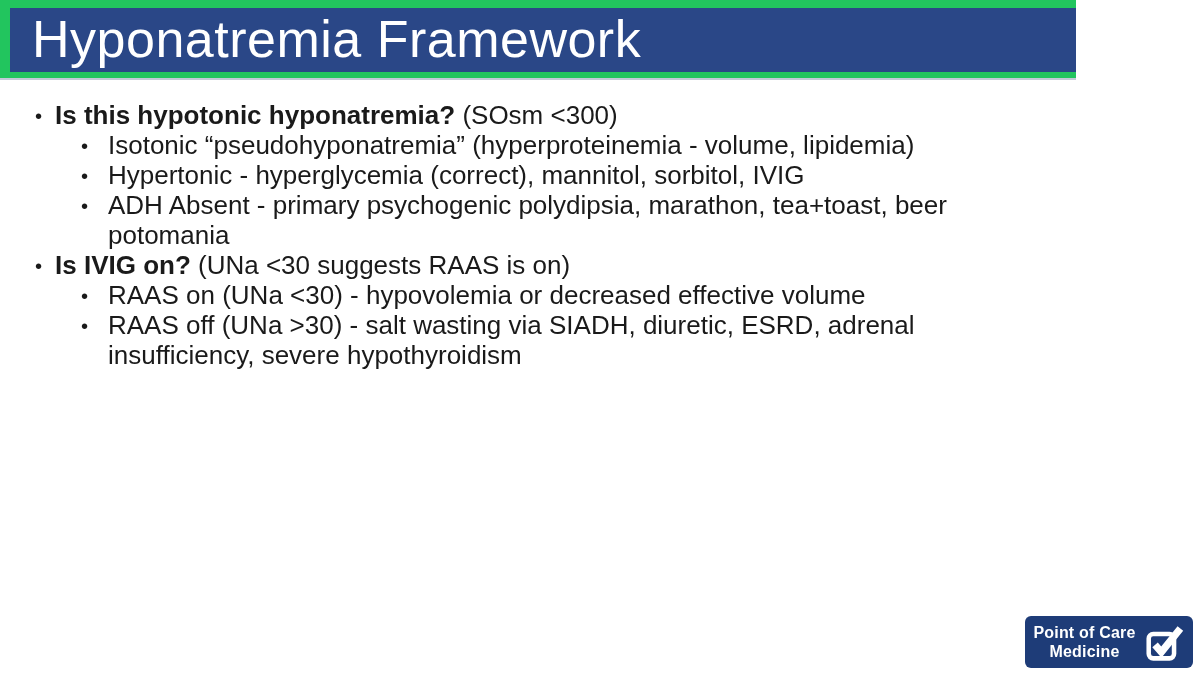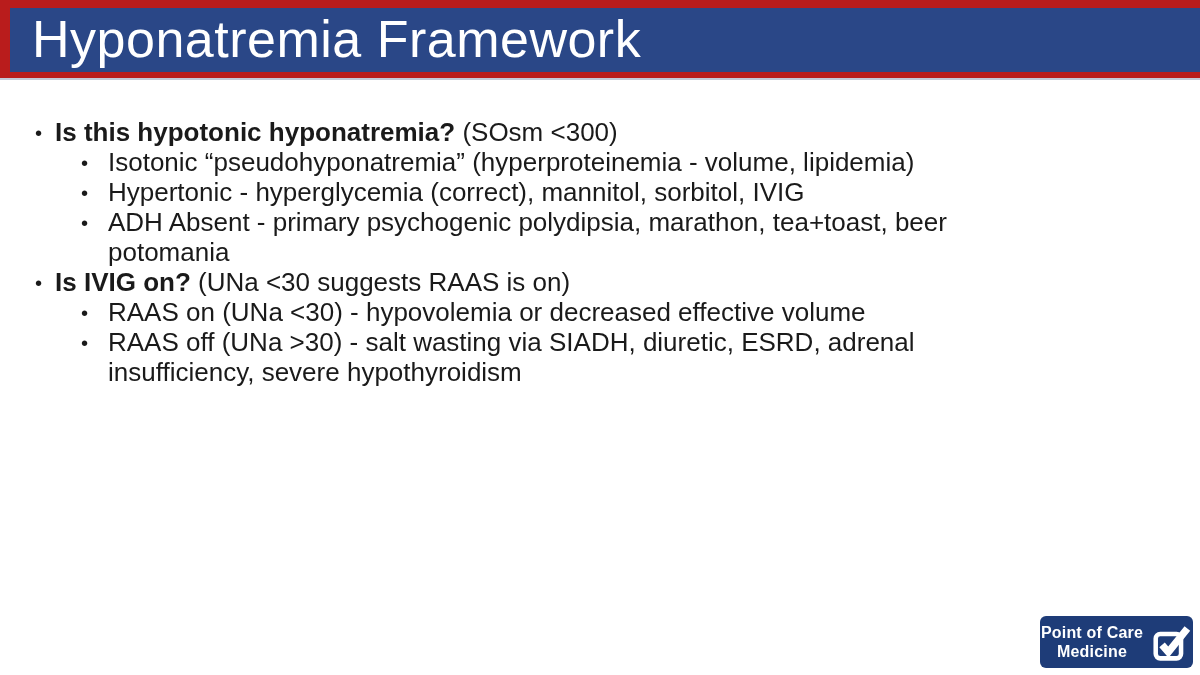--- a/index.html
+++ b/index.html
@@ -7,22 +7,22 @@
     width:1200px;height:675px;
     background:#ffffff;
     font-family:"Liberation Sans", sans-serif;
     position:relative;
     overflow:hidden;
   }
   .slide{width:1200px;height:675px;position:relative;}
 
   
   .titlebar{
-    position:absolute;left:0;top:0;width:1200px;height:80px;
-    background:#b91c1c;
+    position:absolute;left:0;top:0;width:1076px;height:80px;
+    background:#22c55e;
     border-bottom:2px solid #c3cad8;
     box-sizing:border-box;
   }
   .titlebar-inner{
     position:absolute;left:10px;top:8px;right:0;bottom:6px;
     background:#2A4787;
     display:flex;align-items:center;
   }
   .titlebar-inner h1{
     margin:0;padding:0 0 2px 22px;
@@ -30,42 +30,42 @@
     font-size:52px;
     font-weight:400;
     letter-spacing:0.5px;
     line-height:1;
     white-space:nowrap;
   }
 
   
   .content{
     position:absolute;left:0;top:80px;right:0;
-    padding-top:37px;
+    padding-top:20px;
     color:#1A1A1A;
     font-size:26px;
     line-height:30px;
   }
   .b{position:relative;}
   .b .bold{font-weight:700;}
   .b::before{
     content:"\2022";
     position:absolute;
     font-size:0.78em;
     top:1px;
   }
   .l1{padding-left:55px;}
   .l1::before{left:35px;}
   .l2{padding-left:108px;max-width:1012px;box-sizing:border-box;}
   .l2::before{left:81px;}
 
   
   .logo{
     position:absolute;right:7px;bottom:7px;
-    width:153px;height:52px;
+    width:168px;height:52px;
     background:#1E3C78;
     border-radius:6px;
     display:flex;align-items:center;justify-content:center;
     gap:9px;
     color:#ffffff;
   }
   .logo-text{
     text-align:center;
     font-weight:700;
     font-size:16px;

